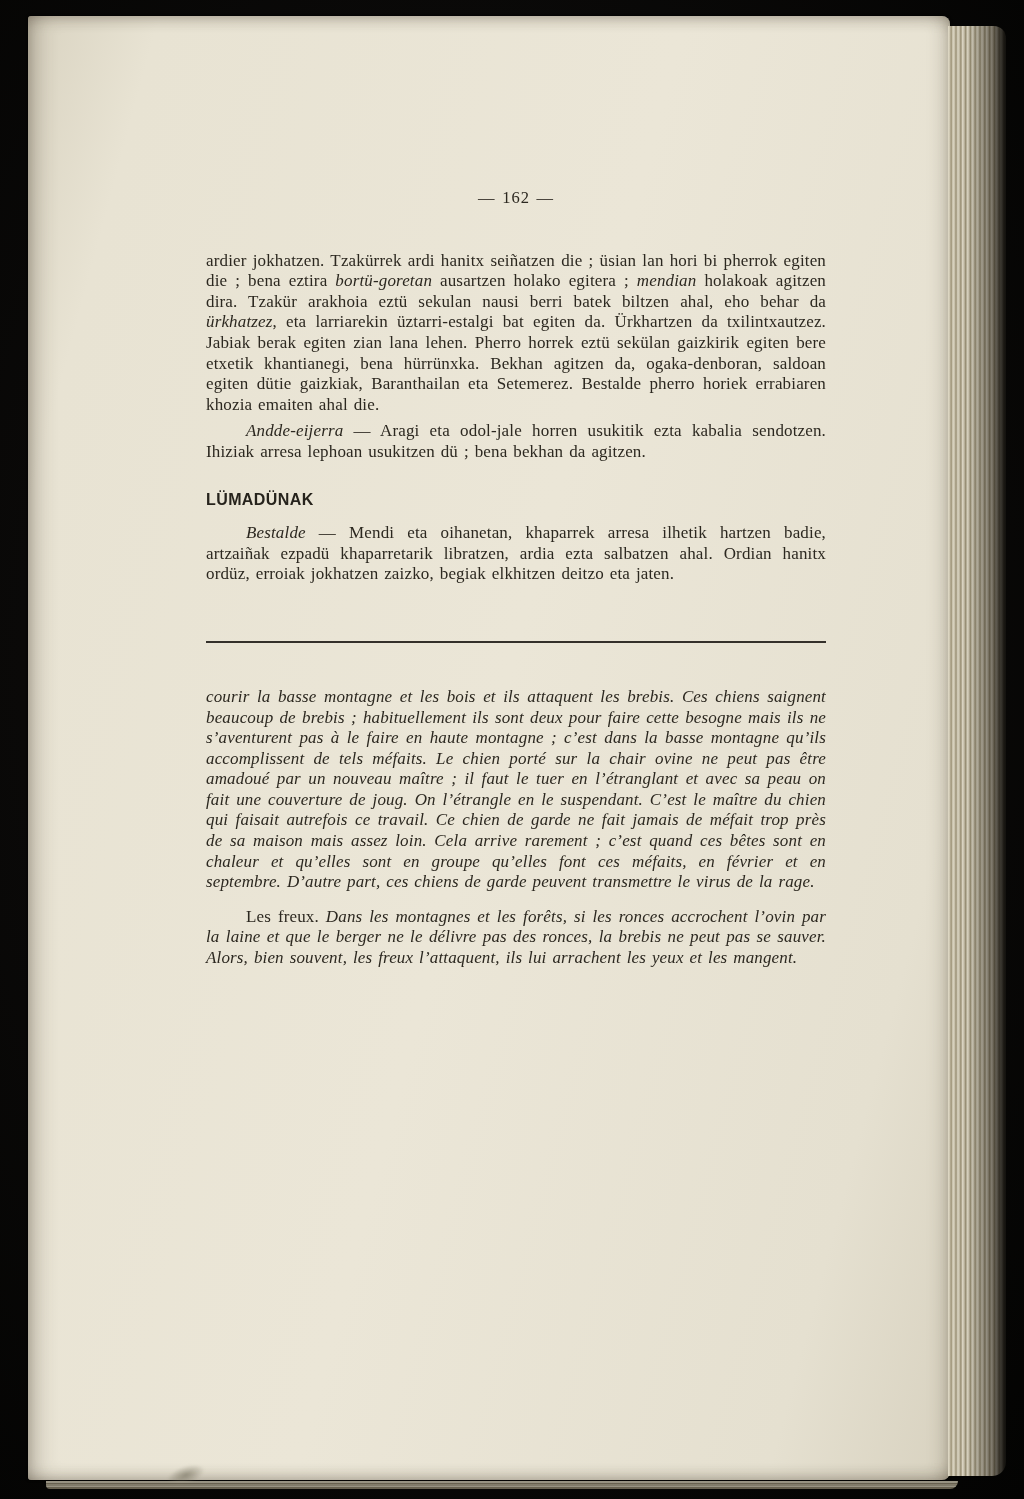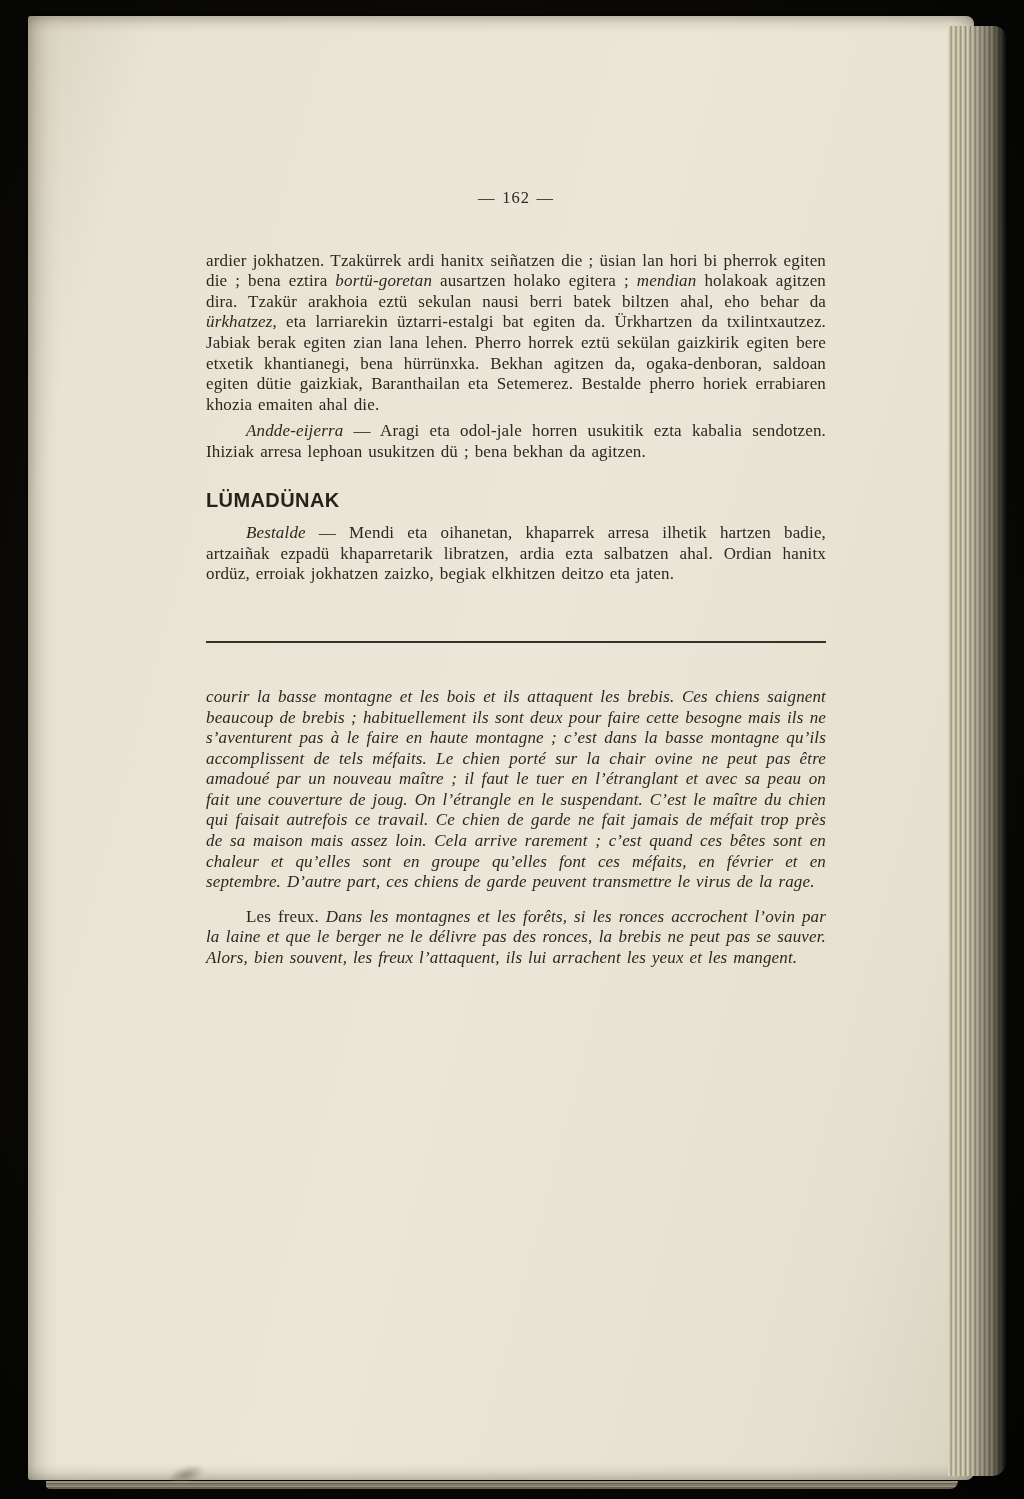--- a/index.html
+++ b/index.html
@@ -12,21 +12,20 @@
   .page {
     position:absolute; left:28px; top:16px; width:922px; height:1464px;
     background:linear-gradient(105deg, #d9d3c1 0%, #e8e3d3 10%, #ebe6d7 50%, #e5e0d0 86%, #d8d2c0 100%);
     border-radius:3px 8px 8px 3px;
     box-shadow:
       inset 14px 0 26px -12px rgba(55,45,30,.45),
       inset -12px 0 20px -10px rgba(75,65,45,.40),
       inset 0 10px 16px -10px rgba(60,50,35,.30),
       inset 0 -10px 16px -10px rgba(60,50,35,.30),
       0 0 2px 1px rgba(0,0,0,.5);
-    padding-left: 24px;
   }
   .fore-edge {
     position:absolute; left:948px; top:26px; width:58px; height:1450px;
     background:
       linear-gradient(90deg, rgba(0,0,0,0) 0%, rgba(0,0,0,.05) 35%, rgba(20,16,10,.5) 78%, rgba(6,5,3,.95) 100%),
       repeating-linear-gradient(90deg, #e2dcc9 0px, #cfc8b3 1.6px, #9c9276 3.2px, #d7d1bd 4.8px);
     border-radius:0 12px 14px 0;
   }
   .bottom-edge {
     position:absolute; left:46px; top:1481px; width:912px; height:8px; opacity:.75;
@@ -42,21 +41,21 @@
     position:absolute; left:178px; top:172px; width:620px;
     font-size:17px; line-height:20.6px; color:#2c2820;
     text-align:justify; word-spacing:1.5px; letter-spacing:0.15px;
   }
   .page-number { text-align:center; margin:0 0 42px 0; font-size:16.5px; letter-spacing:1px; }
   .para { margin:0; }
   .indent { text-indent:40px; }
   .gap-sm { margin-top:6px; }
   .heading {
     font-family:"Liberation Sans", "DejaVu Sans", sans-serif;
-    font-size:20px; font-weight:700; letter-spacing:0.4px;
+    font-size:16px; font-weight:700; letter-spacing:0.4px;
     color:#26231c; margin:27px 0 13px 0; text-align:left; text-indent:0;
   }
   .divider {
     border:none; border-top:2px solid #34302a; height:0;
     margin:56px 0 0 0; width:100%;
   }
   .french { font-style:italic; margin-top:44px; }
   .french-follow { font-style:italic; margin-top:8px; }
   .french-last { font-style:italic; margin-top:14px; }
   .lead-roman { font-style:normal; }

